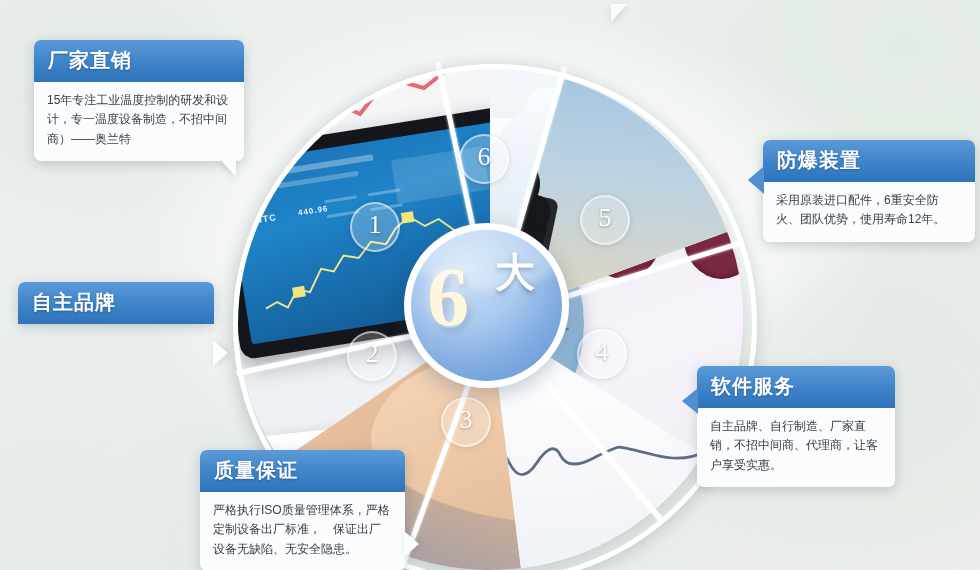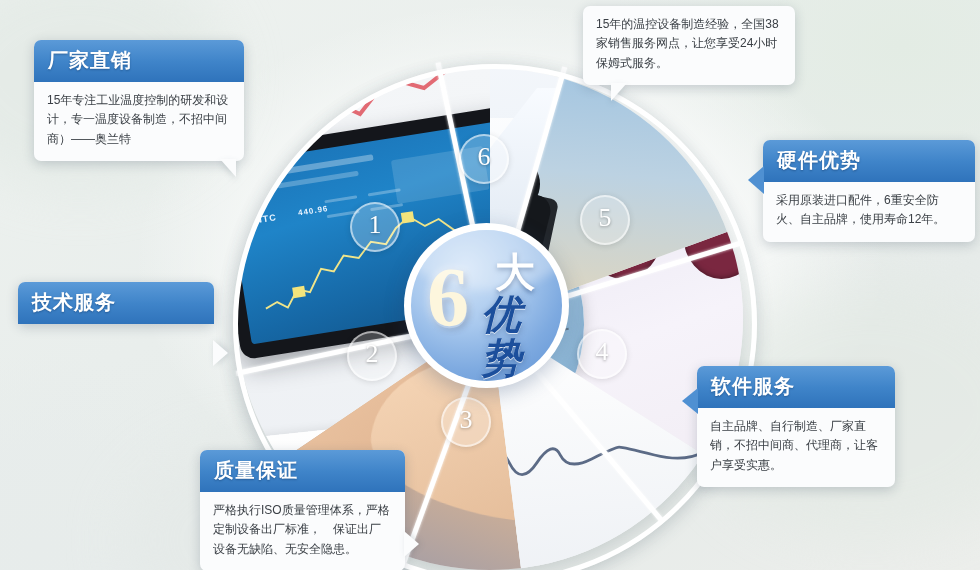--- a/index.html
+++ b/index.html
@@ -371,42 +371,40 @@
   <div class="badge b2">2</div>
   <div class="badge b3">3</div>
   <div class="badge b4">4</div>
   <div class="badge b5">5</div>
   <div class="badge b6">6</div>
 
   <div class="center">
     <div class="center-in">
       <div class="c-six">6</div>
       <div class="c-da">大</div>
-      <div class="c-ys">优势</div>
     </div>
   </div>
 
   <div class="callout co-team">
     <div class="hd">
       <span>厂家直销</span>
     </div>
     <div class="bd">15年专注工业温度控制的研发和设计，专一温度设备制造，不招中间商）——奥兰特</div>
     <div class="tail"></div>
   </div>
 
   <div class="callout co-after">
-    <div class="bd">15年的温控设备制造经验，全国38家销售服务网点，让您享受24小时保姆式服务。</div>
     <div class="tail"></div>
   </div>
 
   <div class="callout co-hw">
     <div class="hd">
-      <span>硬件优势</span>
-    </div>
-    <div class="bd">采用原装进口配件，6重安全防火、自主品牌，使用寿命12年。</div>
+      <span>防爆装置</span>
+    </div>
+    <div class="bd">采用原装进口配件，6重安全防火、团队优势，使用寿命12年。</div>
     <div class="tail"></div>
   </div>
 
   <div class="callout co-qa">
     <div class="hd">
       <span>质量保证</span>
     </div>
     <div class="bd">严格执行ISO质量管理体系，严格定制设备出厂标准，　保证出厂设备无缺陷、无安全隐患。</div>
     <div class="tail"></div>
   </div>
@@ -414,18 +412,18 @@
   <div class="callout co-sw">
     <div class="hd">
       <span>软件服务</span>
     </div>
     <div class="bd">自主品牌、自行制造、厂家直销，不招中间商、代理商，让客户享受实惠。</div>
     <div class="tail"></div>
   </div>
 
   <div class="callout co-tech">
     <div class="hd">
-      <span>技术服务</span>
+      <span>自主品牌</span>
     </div>
     <div class="tail"></div>
   </div>
 
 </div>
 
 </body></html>

